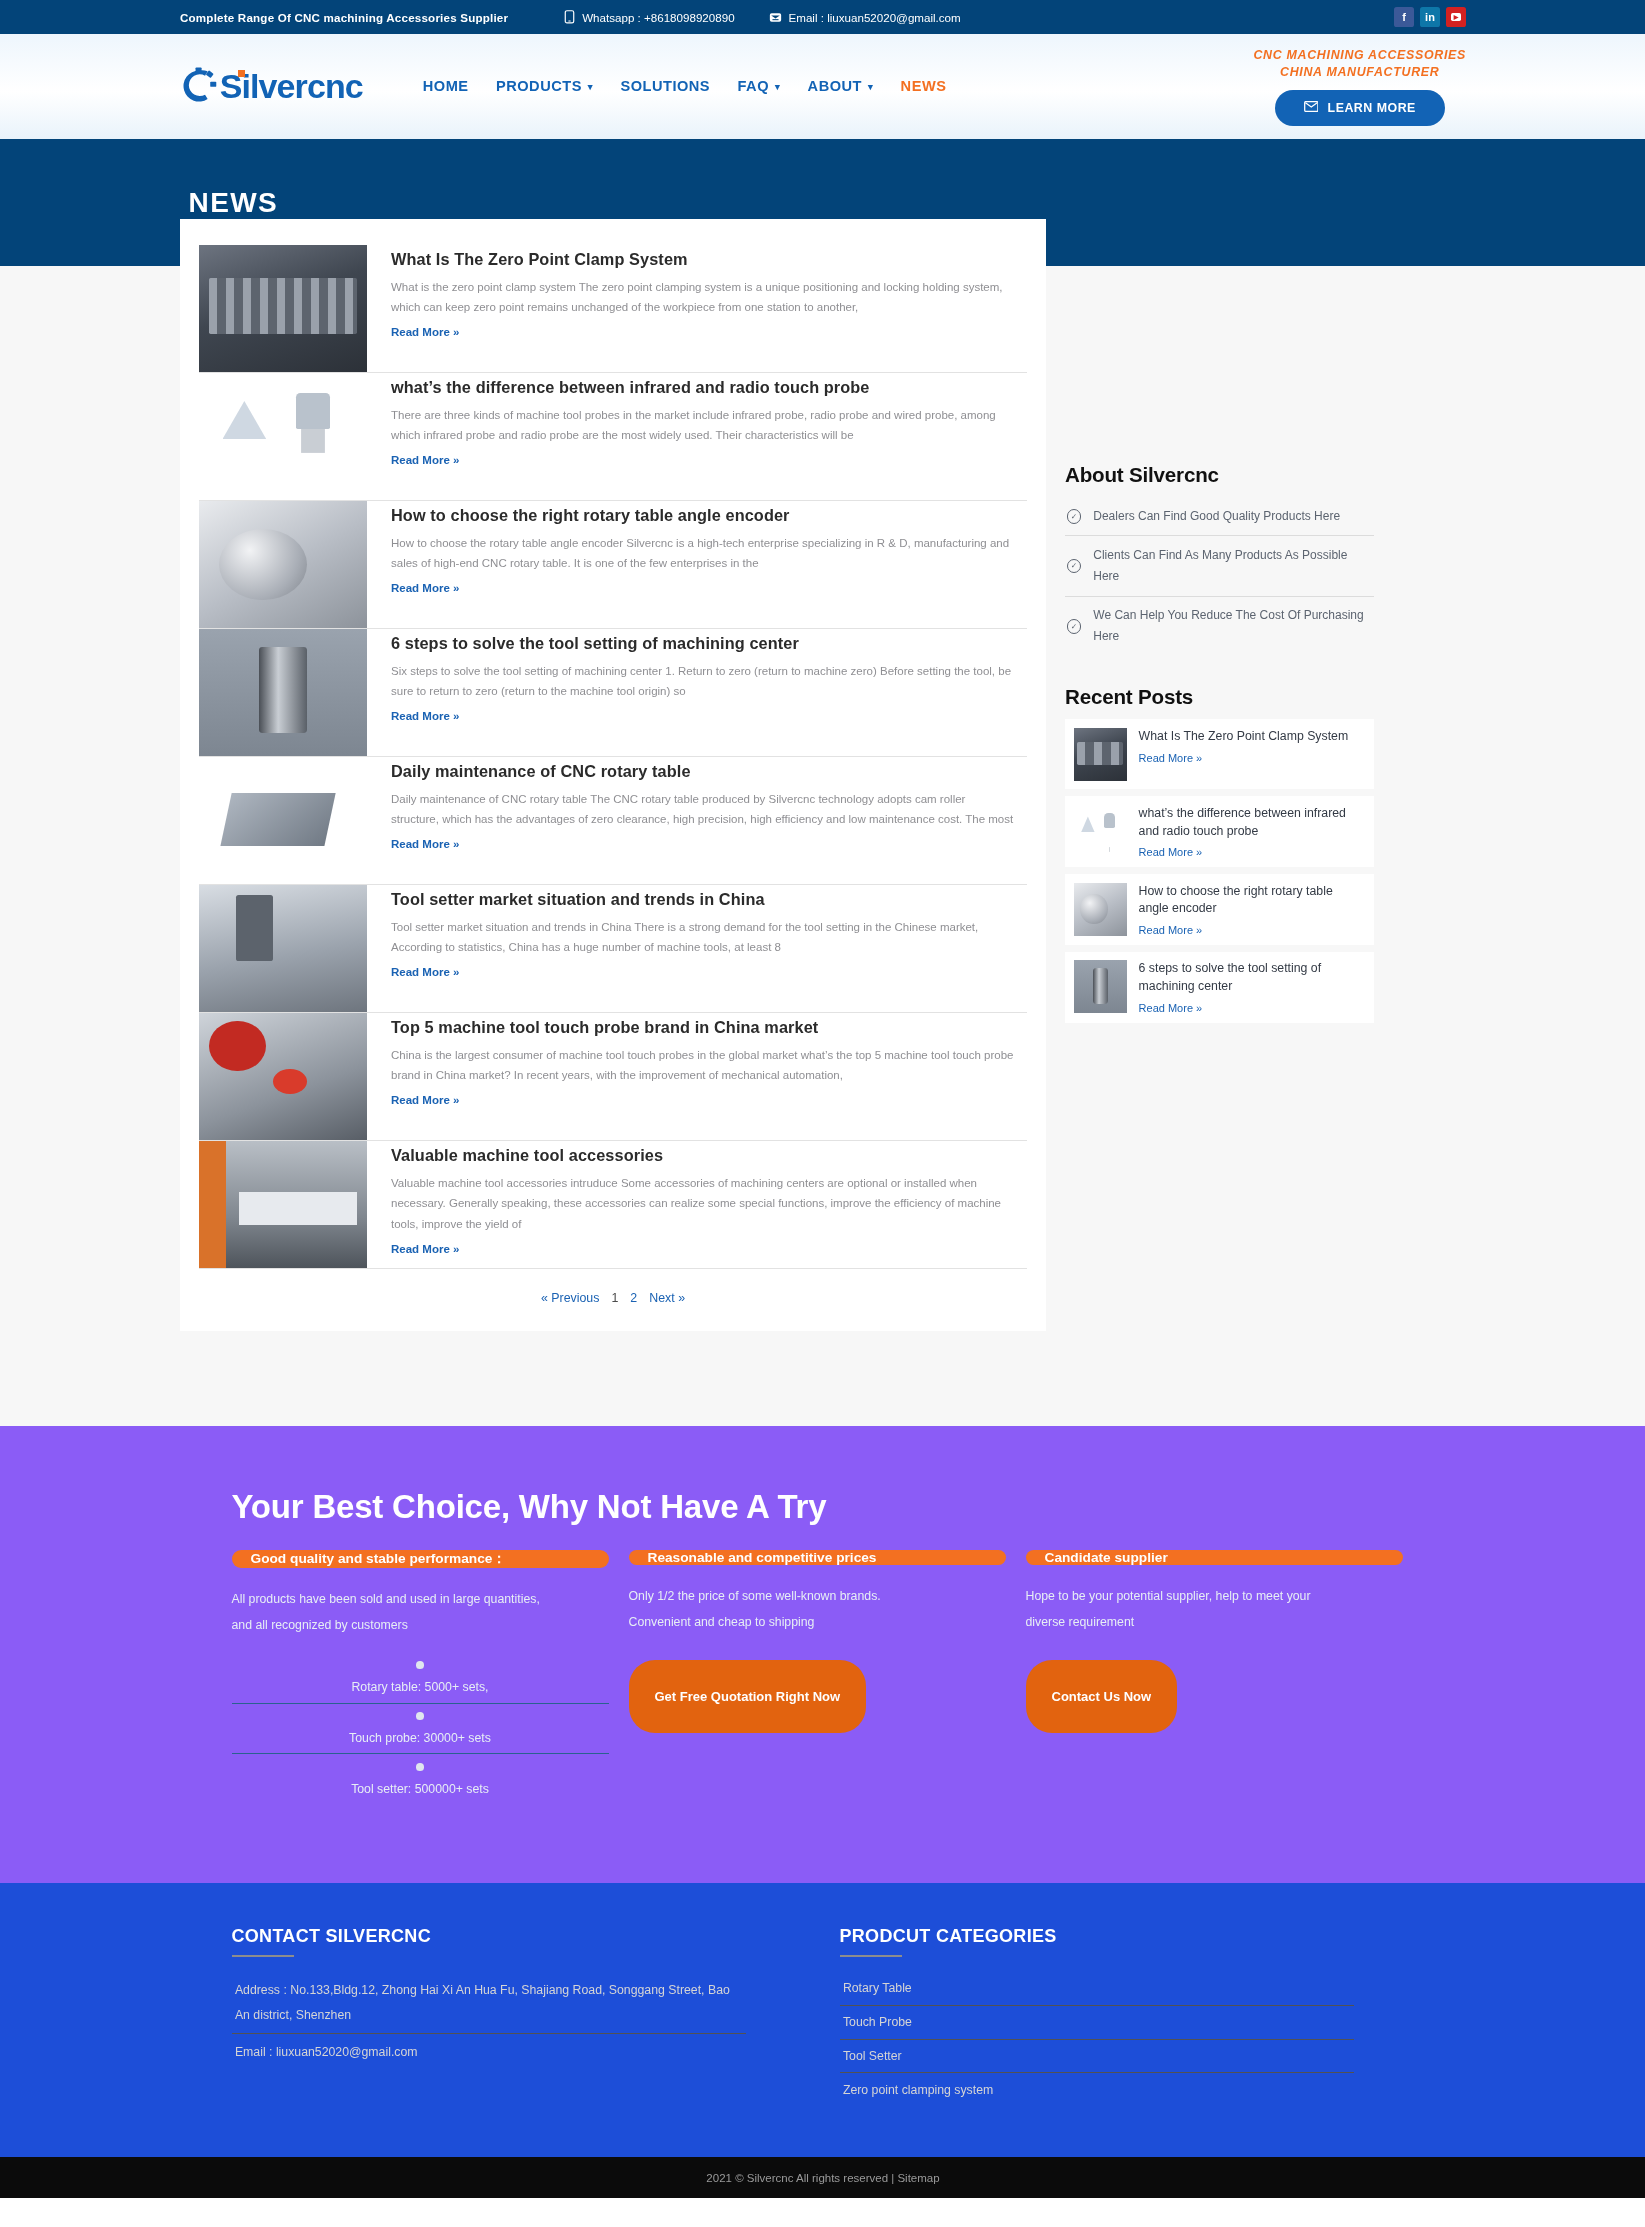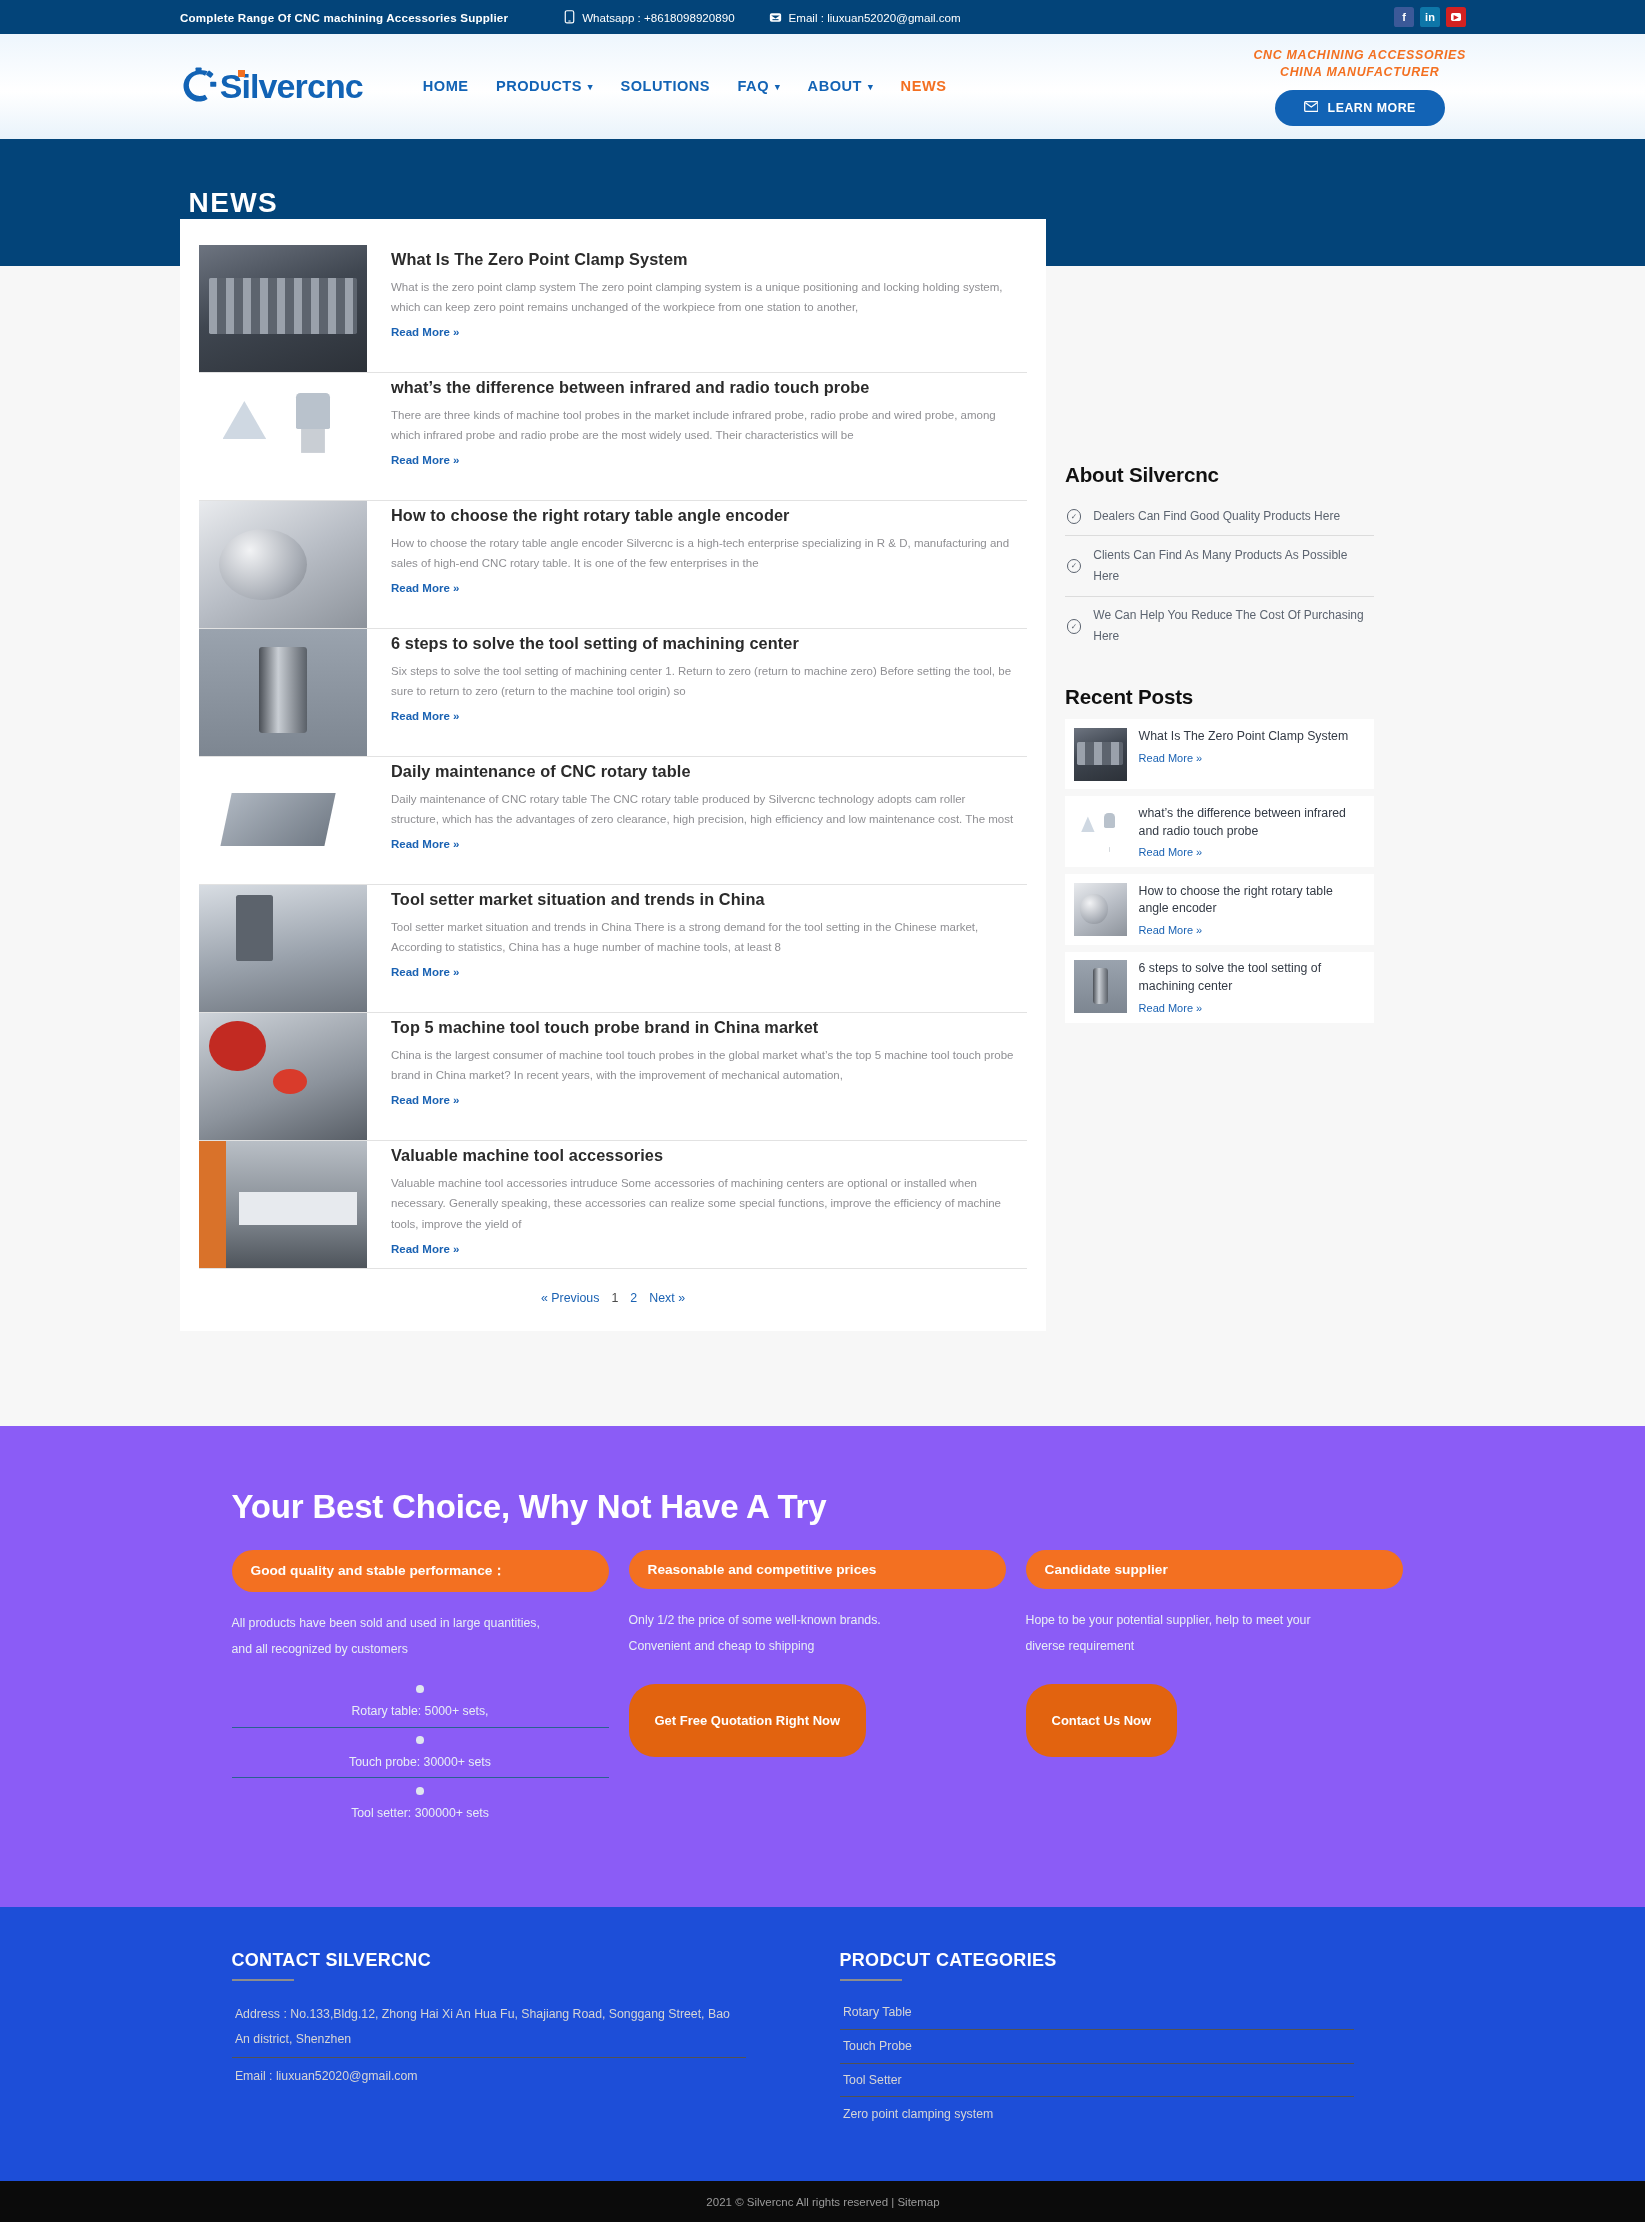--- a/index.html
+++ b/index.html
@@ -153,21 +153,21 @@
   .cta { background: #8b5cf6; padding: 62px 0 79px; display: flex; justify-content: center; }
   .cta-inner { width: 1183px; }
   .cta-title {
     color: #fff; font-size: 33px; font-weight: 800; letter-spacing: -0.2px;
     margin-bottom: 24px;
   }
   .cta-cols { display: flex; gap: 20px; }
   .cta-col { width: 377px; }
   .cta-pill {
     background: #f37021; color: #fff; font-size: 13.7px; font-weight: 700;
-    border-radius: 26px; padding: 12px 19px; margin-bottom: 19px;
+    border-radius: 26px; padding: 0 19px; margin-bottom: 19px;
   }
   .cta-text { color: #e7eef5; font-size: 12.3px; line-height: 2.1; margin-bottom: 13.7px; }
   .cta-bullets { margin-top: 13.7px; }
   .cta-bullet {
     display: flex; align-items: center; gap: 11px;
     color: #e7eef5; font-size: 12.3px;
     padding: 8.6px 0; border-bottom: 0.9px solid #2a628f; flex-direction: column;
   }
   .cta-bullet:last-child { border-bottom: none; }
   .bdot { width: 7.7px; height: 7.7px; border-radius: 50%; background: #dfe6ee; min-width: 7.7px; }
@@ -513,21 +513,21 @@
           <div class="cta-bullet">
             <span class="bdot"></span>
             <span>Rotary table: 5000+ sets,</span>
           </div>
           <div class="cta-bullet">
             <span class="bdot"></span>
             <span>Touch probe: 30000+ sets</span>
           </div>
           <div class="cta-bullet">
             <span class="bdot"></span>
-            <span>Tool setter: 300000+ sets</span>
+            <span>Tool setter: 500000+ sets</span>
           </div>
         </div>
       </div>
 
       <div class="cta-col">
         <div class="cta-pill">Reasonable and competitive prices</div>
         <div class="cta-text">
           <div>Only 1/2 the price of some well-known brands.</div>
           <div>Convenient and cheap to shipping</div>
         </div>

